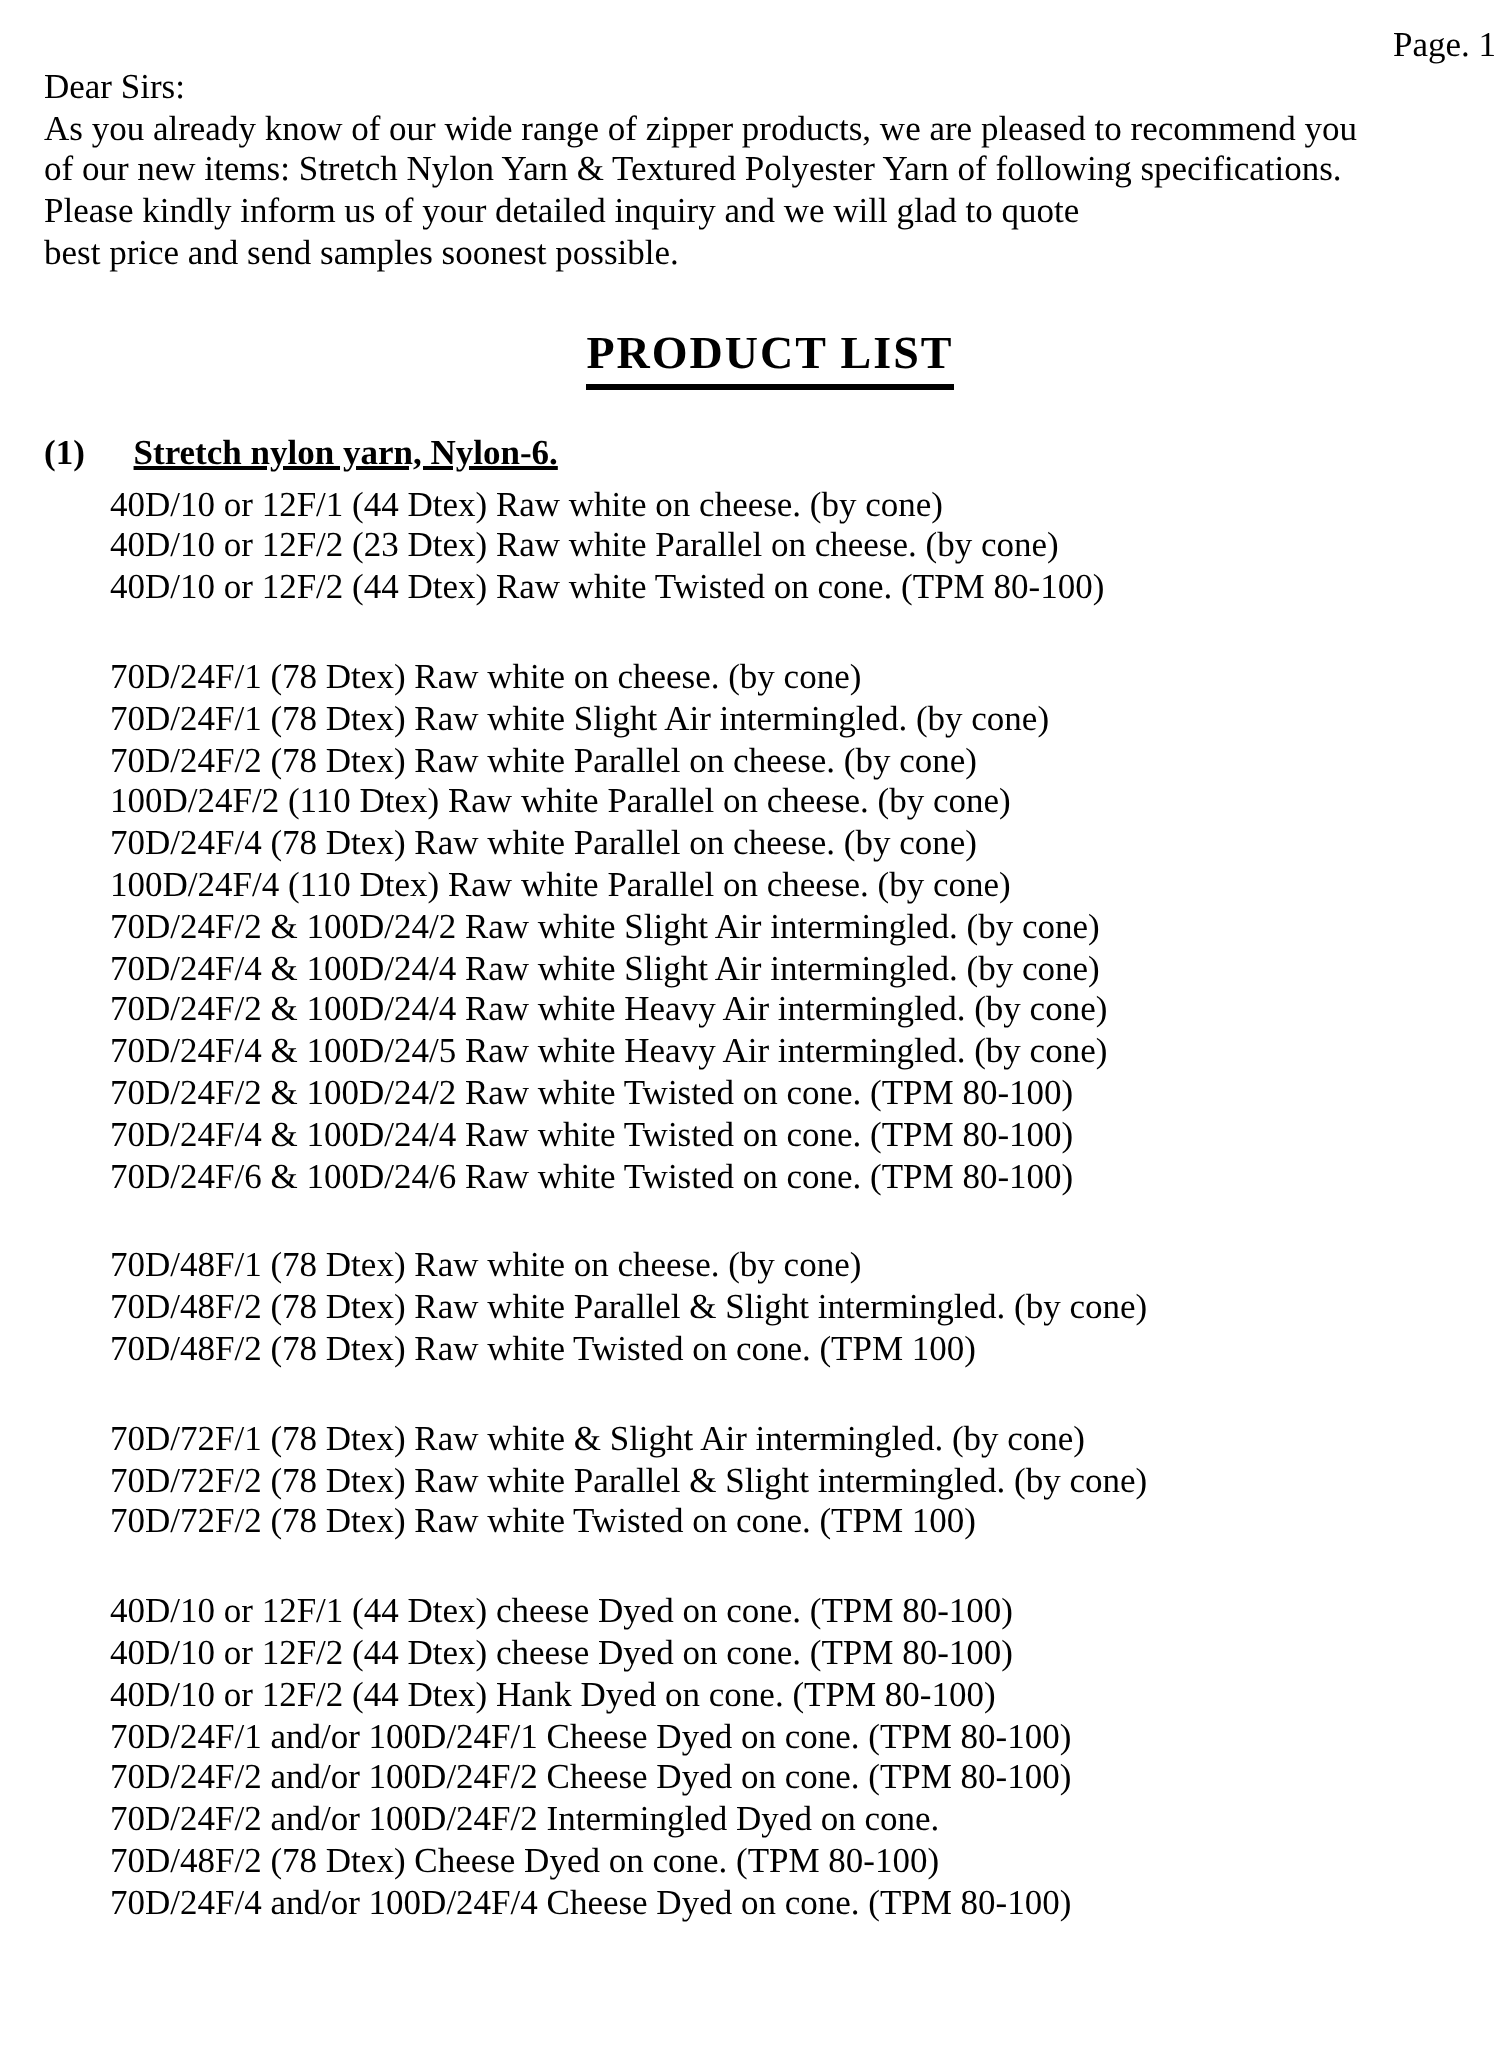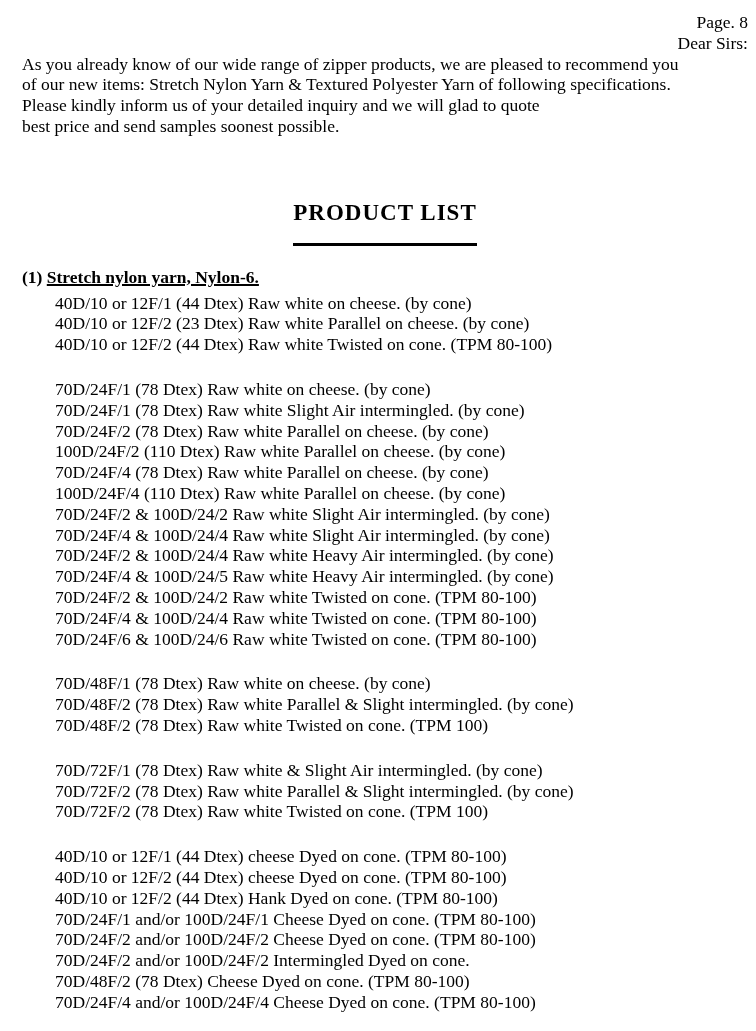--- a/index.html
+++ b/index.html
@@ -15,65 +15,64 @@
     box-sizing: border-box;
     padding: 8px 8px 0 22px;
   }
   .page-number {
     text-align: right;
     margin-top: 4px;
     white-space: nowrap;
   }
   .salutation {
     margin-top: 0;
-    text-align: right;
   }
   .intro div {
     white-space: nowrap;
   }
   .heading {
     margin: 26px 0 0 0;
     text-align: center;
     font-size: 23px;
     line-height: 28px;
     font-weight: bold;
     letter-spacing: 1px;
   }
   .heading .underline {
     display: inline-block;
     border-bottom: 3px solid #000;
-    padding-bottom: 16px;
-    margin-top: 36px;
+    padding-bottom: 1px;
   }
   .section-title {
     margin-top: 21px;
     font-weight: bold;
     white-space: nowrap;
   }
   .section-title .title-text {
     text-decoration: underline;
     text-decoration-thickness: 2px;
+    margin-left: 20px;
   }
   .groups {
     margin-top: 5px;
   }
   .group + .group {
     margin-top: 24px;
   }
   .item {
     padding-left: 33px;
     white-space: nowrap;
   }
 </style>
 </head>
 <body>
 
 <div class="doc">
 
-  <div class="page-number">Page. 8</div>
+  <div class="page-number">Page. 1</div>
 
   <div class="salutation">Dear Sirs:</div>
 
   <div class="intro">
     <div>As you already know of our wide range of zipper products, we are pleased to recommend you</div>
     <div>of our new items: Stretch Nylon Yarn &amp; Textured Polyester Yarn of following specifications.</div>
     <div>Please kindly inform us of your detailed inquiry and we will glad to quote</div>
     <div>best price and send samples soonest possible.</div>
   </div>
 

